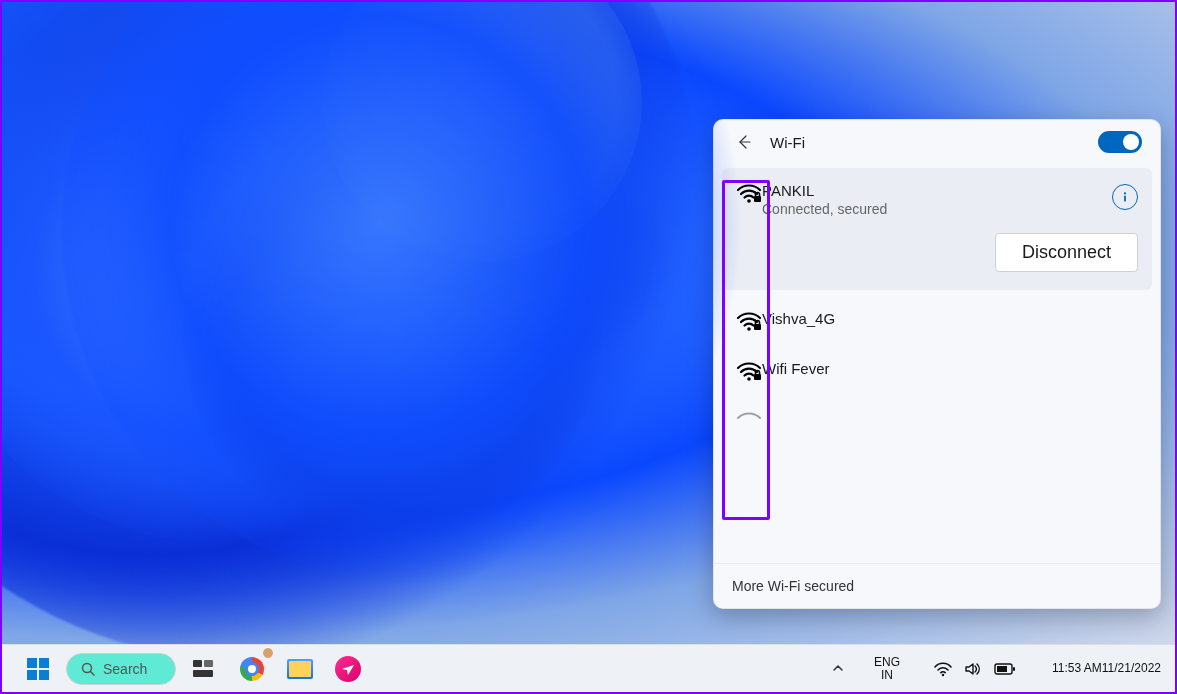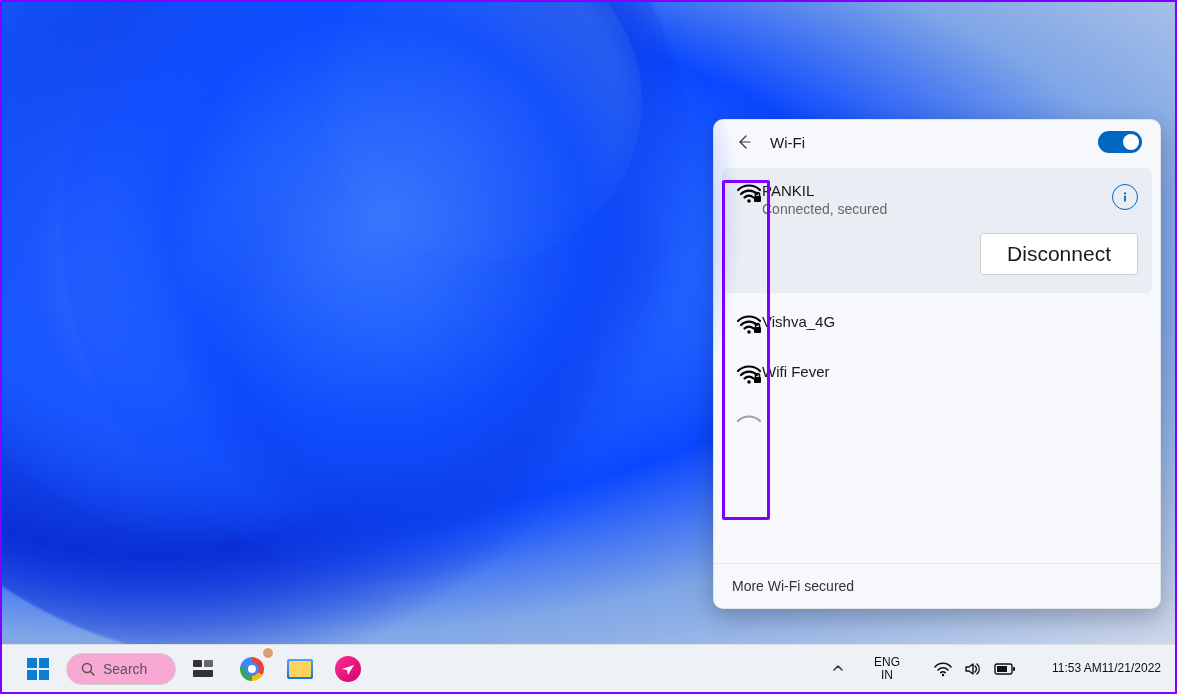--- a/index.html
+++ b/index.html
@@ -135,21 +135,21 @@
   .disconnect-wrap {
     display: flex;
     justify-content: flex-end;
     padding: 8px 14px 18px 14px;
   }
   .disconnect-btn {
     background: #fff;
     border: 1px solid #d0d0d0;
     border-radius: 4px;
     padding: 8px 26px;
-    font-size: 21px;
+    font-size: 18px;
     color: #1a1a1a;
     cursor: pointer;
   }
   .flyout-footer {
     border-top: 1px solid rgba(0,0,0,.06);
     padding: 14px 18px;
     font-size: 14px;
     color: #333;
     cursor: pointer;
     background: #f6f8fc;
@@ -185,21 +185,21 @@
     display: flex; align-items: center; justify-content: center;
     border-radius: 4px;
     cursor: pointer;
     color: #333;
   }
   .start-icon svg { width: 22px; height: 22px; }
   .search-box {
     display: flex;
     align-items: center;
     gap: 8px;
-    background: #f9a8d4;
+    background: #5eead4;
     border: 1px solid #d0d0d0;
     border-radius: 20px;
     height: 32px;
     padding: 0 14px;
     width: 110px;
     cursor: text;
     color: #555;
     font-size: 14px;
   }
   .tb-right {

